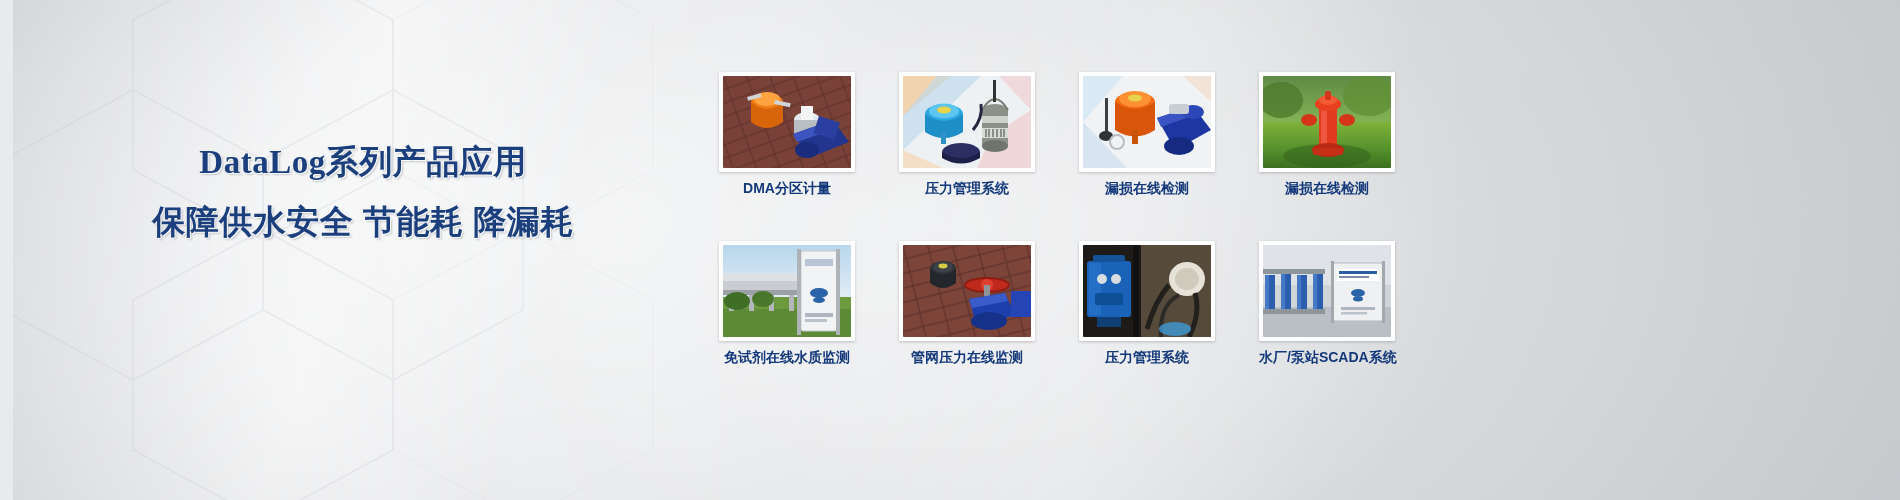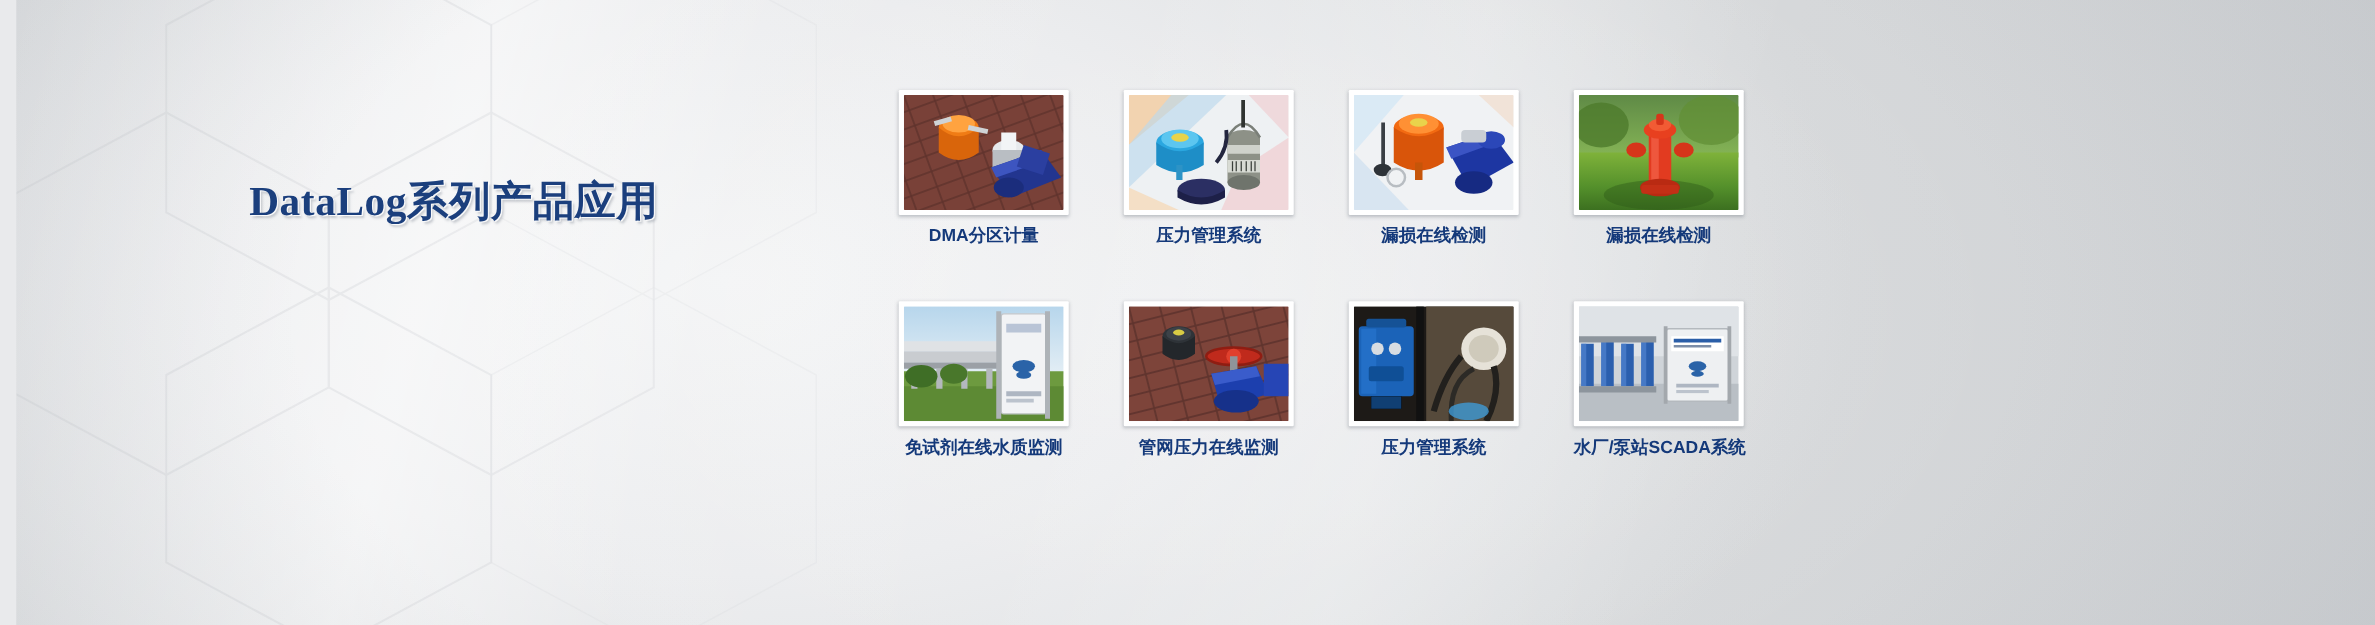--- a/index.html
+++ b/index.html
@@ -115,20 +115,21 @@
     <g fill="none" stroke="#d2d5d9" stroke-width="1.2" opacity="0.45">
       <polygon points="380,20 510,-50 640,20 640,170 510,240 380,170"></polygon>
       <polygon points="380,300 510,230 640,300 640,450 510,520 380,450"></polygon>
     </g>
   </svg>
 
   <div class="bg-vignette"></div>
 
   <div class="headline">
     <div class="line1">DataLog系列产品应用</div>
+    <div class="line2">保障供水安全  节能耗  降漏耗</div>
   </div>
 
   <div class="grid">
 
     <div class="cell">
       <div class="thumb">
         <div class="photo">
           <svg viewBox="0 0 128 92" preserveAspectRatio="none" style="width:100%;height:100%">
             <defs>
               <pattern id="brick" width="22" height="13" patternUnits="userSpaceOnUse" patternTransform="rotate(-20)">

